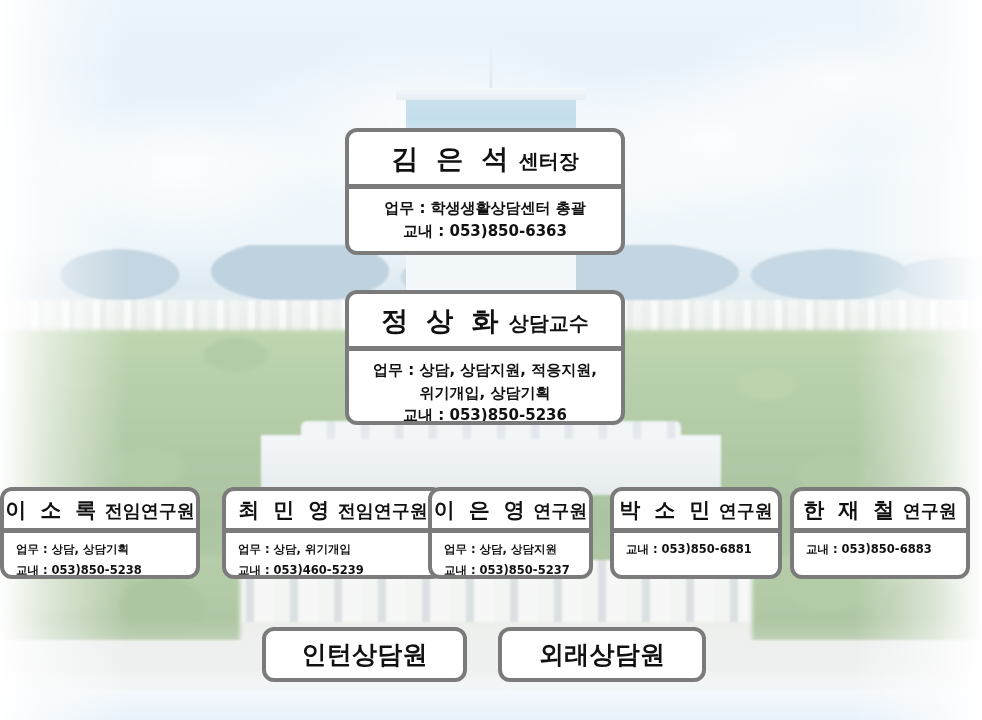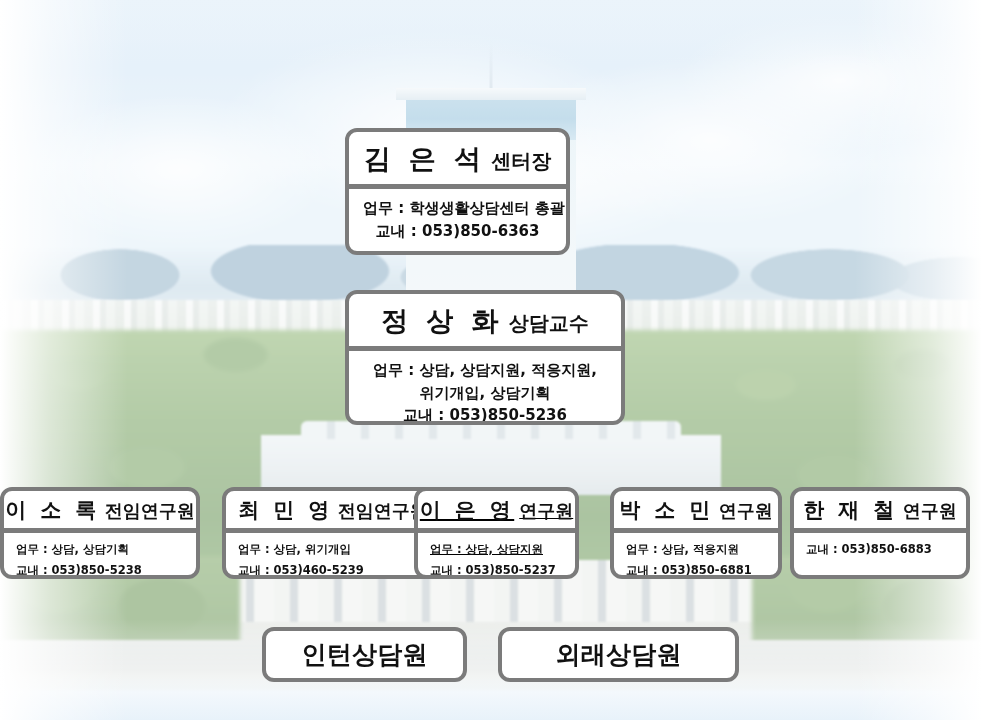--- a/index.html
+++ b/index.html
@@ -191,45 +191,45 @@
   .divider { height: 5px; background: #7b7b7b; }
   .node-body { color: #111; font-weight: 700; }
   .node-body .row { white-space: nowrap; }
 
   
   .node.exec .node-head { padding: 9px 0 7px; }
   .node.exec .node-name  { font-size: 27px; }
   .node.exec .node-title { font-size: 20px; margin-left: 6px; }
   .node.exec .node-body  { padding: 8px 14px 8px; font-size: 15px; line-height: 1.55; text-align: center; }
 
-  #node-director { left: 345px; top: 128px; width: 225px; height: 127px; }
+  #node-director { left: 345px; top: 128px; width: 280px; height: 127px; }
   #node-professor { left: 345px; top: 290px; width: 280px; height: 135px; }
   #node-professor .node-body { line-height: 1.5; }
 
   
   .node.staff { top: 487px; height: 92px; }
   .node.staff .node-head { padding: 5px 0 4px; }
   .node.staff .node-name  { font-size: 21px; }
   .node.staff .node-title { font-size: 18px; margin-left: 5px; }
   .node.staff .node-body  { padding: 6px 27px 5px 12px; font-size: 11.5px; line-height: 1.85; text-align: left; }
 
   #node-staff-1 { left: 0;  width: 200px; }
   #node-staff-2 { left: 222px; width: 222px; }
-  #node-staff-3 { left: 414px; width: 165px; text-decoration: underline; }
+  #node-staff-3 { left: 428px; width: 165px; }
   #node-staff-4 { left: 610px; width: 172px; }
   #node-staff-5 { left: 790px; width: 180px; }
 
   
   .node.plain {
     top: 627px; height: 55px;
     display: flex; align-items: center; justify-content: center;
     font-size: 25px; font-weight: 600; color: #111; letter-spacing: .01em;
   }
   #node-intern  { left: 262px; width: 205px; }
-  #node-outside { left: 498px; width: 241px; }
+  #node-outside { left: 498px; width: 208px; }
 </style>
 </head>
 <body>
 
 <div id="org-chart">
 
   <div class="bg-layer bg-sky"></div>
   <div class="bg-cloud c1"></div>
   <div class="bg-cloud c2"></div>
   <div class="bg-cloud c3"></div>
@@ -311,21 +311,20 @@
     </div>
   </div>
 
   <div class="node staff" id="node-staff-4">
     <div class="node-head">
       <span class="node-name">박 소 민</span>
       <span class="node-title">연구원</span>
     </div>
     <div class="divider"></div>
     <div class="node-body">
-      <div class="row">업무 : 상담, 적응지원</div>
       <div class="row">교내 : 053)850-6881</div>
     </div>
   </div>
 
   <div class="node staff" id="node-staff-5">
     <div class="node-head">
       <span class="node-name">한 재 철</span>
       <span class="node-title">연구원</span>
     </div>
     <div class="divider"></div>

